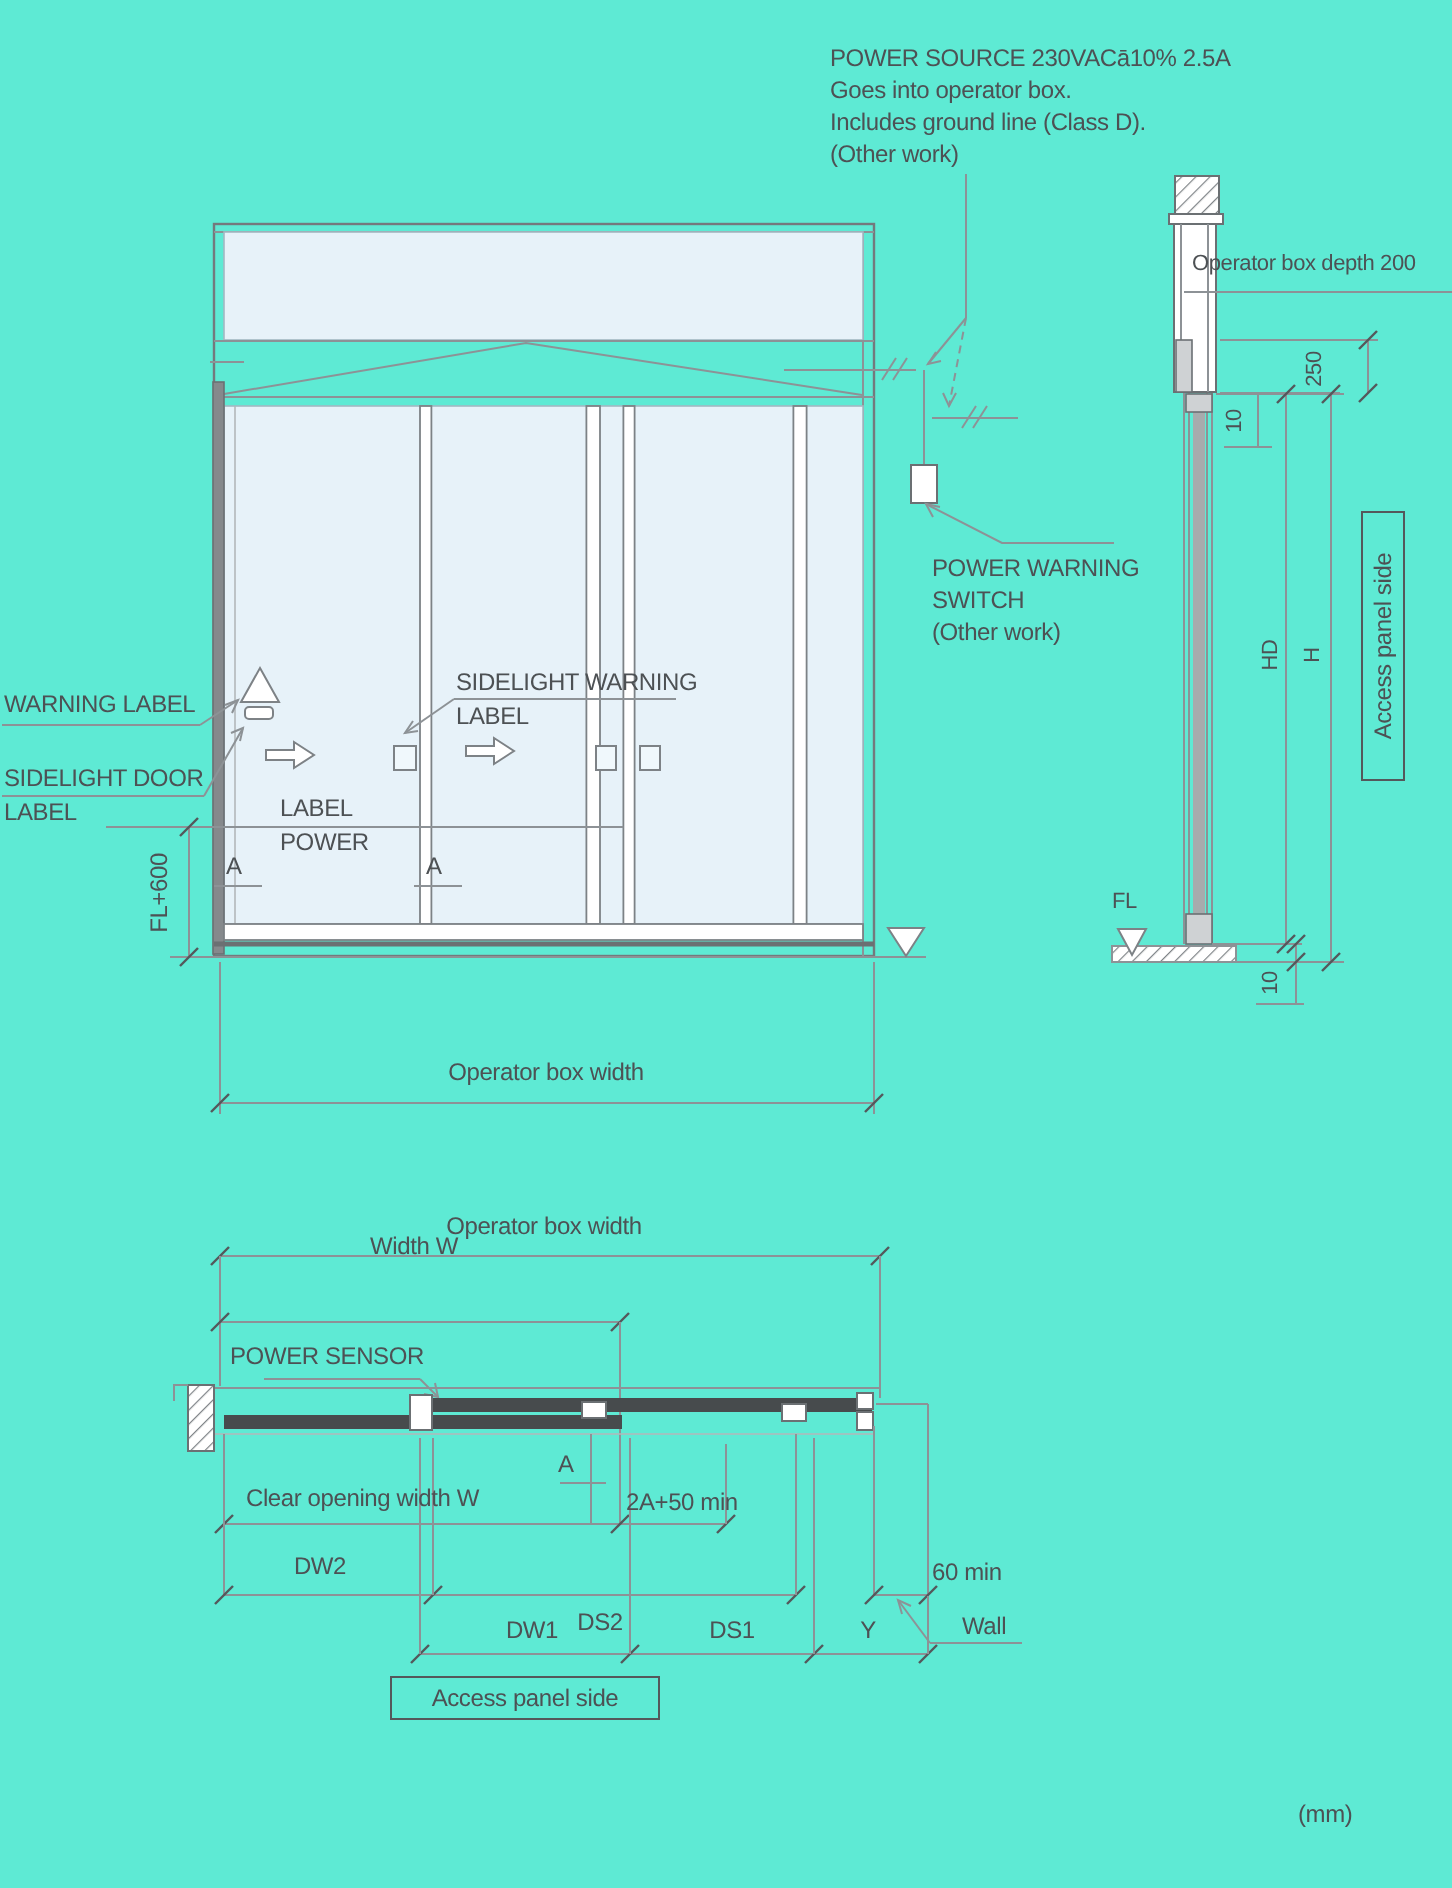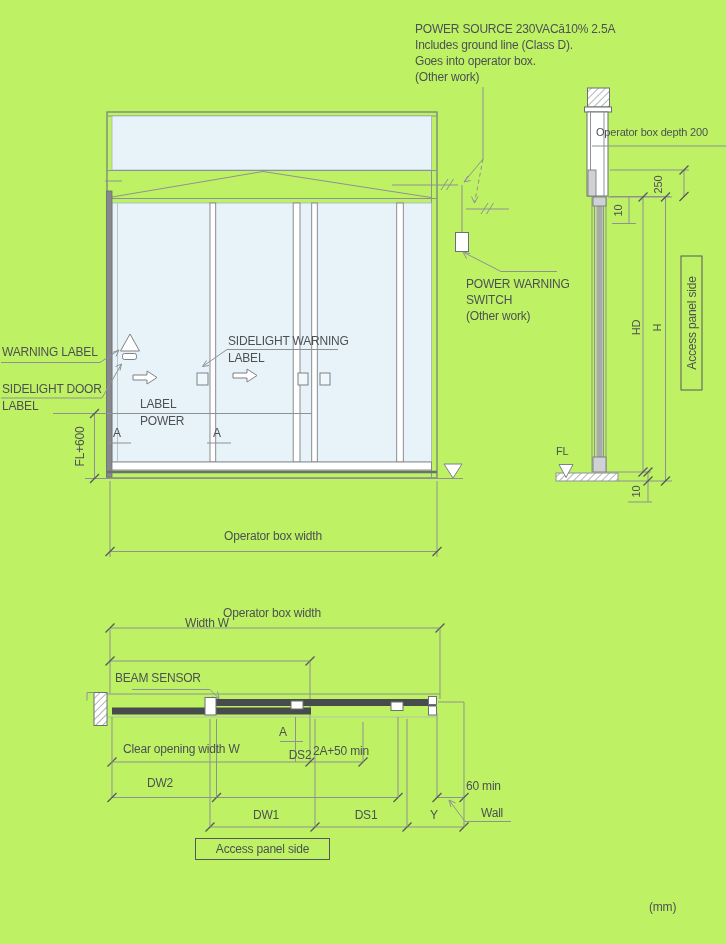--- a/index.html
+++ b/index.html
@@ -1,16 +1,16 @@
 <!DOCTYPE html>
 <html><head>
 <meta charset="utf-8">
 <style>
   html,body{margin:0;padding:0;background:#fff;}
-  .canvas{position:relative;width:726px;height:944px;background:#bef264;overflow:hidden;
+  .canvas{position:relative;width:726px;height:944px;background:#5eead4;overflow:hidden;
           font-family:"Liberation Sans", sans-serif;}
   svg{position:absolute;left:0;top:0;}
   .s1{stroke:#8d9296;stroke-width:1;fill:none}
   .s1b{stroke:#b3b7ba;stroke-width:.8;fill:none}
   .s2f{stroke:#74797d;stroke-width:1.2;fill:none}
   .tick{stroke:#54585b;stroke-width:1.2;fill:none}
   .glass{fill:#e7f2f9;stroke:#a3b8c2;stroke-width:.8}
   .stile{fill:#ffffff;stroke:#7d8286;stroke-width:.9}
   .jamb{fill:#85898c;stroke:#6b7073;stroke-width:.8}
   .wht{fill:#fff;stroke:#7d8286;stroke-width:1}
@@ -202,22 +202,22 @@
     <line x1="407" y1="719" x2="407" y2="827" class="s1"></line>
     <line x1="464" y1="798" x2="464" y2="827" class="s1"></line>
     <line x1="465" y1="821.5" x2="511" y2="821.5" class="s1"></line>
     <line x1="465" y1="821.5" x2="449" y2="800" class="s1"></line>
     <polyline points="455.5,803 449,800 451,807" class="s1"></polyline>
   </g>
 </svg>
 
 <div class="lbl note" style="left:415px;top:22px">
   <div>POWER SOURCE 230VACā10% 2.5A</div>
+  <div>Goes into operator box.</div>
   <div>Includes ground line (Class D).</div>
-  <div>Goes into operator box.</div>
   <div>(Other work)</div>
 </div>
 
 <div class="lbl note" style="left:466px;top:277px">
   <div>POWER WARNING</div>
   <div>SWITCH</div>
   <div>(Other work)</div>
 </div>
 
 <div class="lbl" style="left:2px;top:345px">WARNING LABEL</div>
@@ -236,26 +236,26 @@
 <div class="lbl sm ctr rot" style="left:643px;top:178px;width:30px">250</div>
 <div class="lbl sm ctr rot" style="left:610px;top:204px;width:16px">10</div>
 <div class="lbl sm ctr rot" style="left:624px;top:321px;width:24px">HD</div>
 <div class="lbl sm ctr rot" style="left:650px;top:321px;width:14px">H</div>
 <div class="lbl sm" style="left:556px;top:445px">FL</div>
 <div class="lbl sm ctr rot" style="left:628px;top:485px;width:16px">10</div>
 <div class="lbl boxed rot" style="left:624px;top:312px;width:133px;height:20px">Access panel side</div>
 
 <div class="lbl ctr" style="left:172px;top:606px;width:200px">Operator box width</div>
 <div class="lbl ctr" style="left:147px;top:616px;width:120px">Width W</div>
-<div class="lbl" style="left:115px;top:671px">BEAM SENSOR</div>
+<div class="lbl" style="left:115px;top:671px">POWER SENSOR</div>
 <div class="lbl" style="left:279px;top:725px">A</div>
 <div class="lbl" style="left:123px;top:742px">Clear opening width W</div>
 <div class="lbl" style="left:313px;top:744px">2A+50 min</div>
 <div class="lbl ctr" style="left:130px;top:776px;width:60px">DW2</div>
-<div class="lbl ctr" style="left:270px;top:748px;width:60px">DS2</div>
+<div class="lbl ctr" style="left:270px;top:804px;width:60px">DS2</div>
 <div class="lbl" style="left:466px;top:779px">60 min</div>
 <div class="lbl ctr" style="left:236px;top:808px;width:60px">DW1</div>
 <div class="lbl ctr" style="left:336px;top:808px;width:60px">DS1</div>
 <div class="lbl ctr" style="left:419px;top:808px;width:30px">Y</div>
 <div class="lbl" style="left:481px;top:806px">Wall</div>
 <div class="lbl boxed" style="left:195px;top:838px;width:133px;height:20px">Access panel side</div>
 <div class="lbl" style="left:649px;top:900px">(mm)</div>
 
 </div>
 

